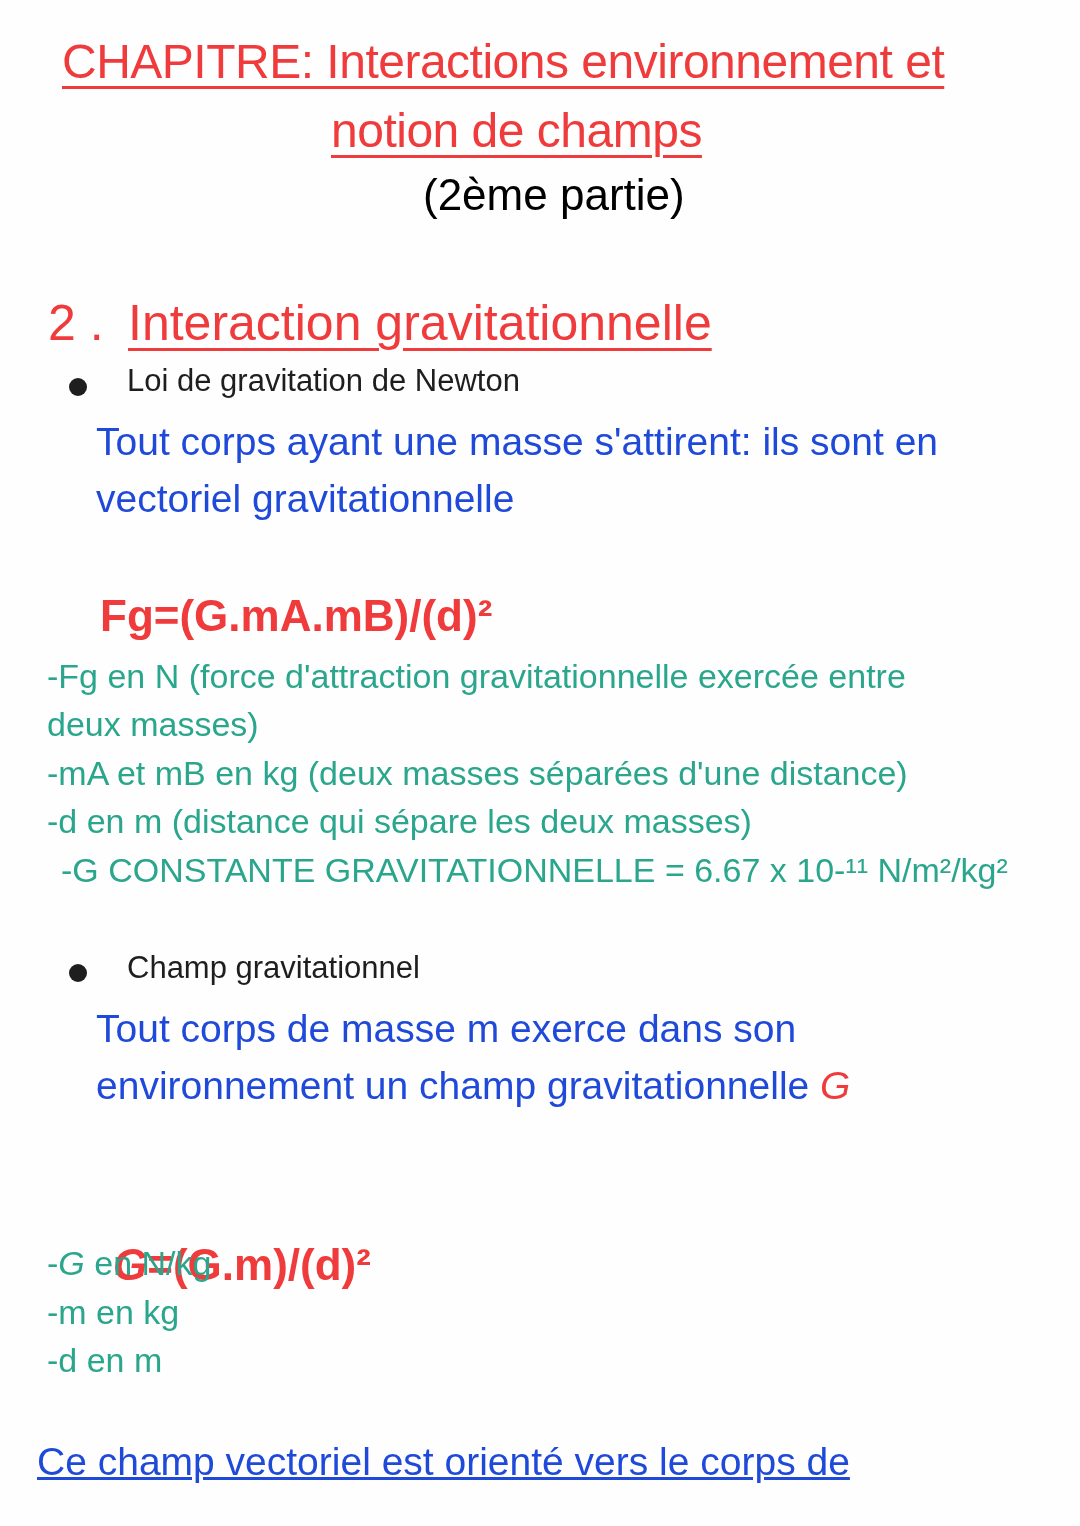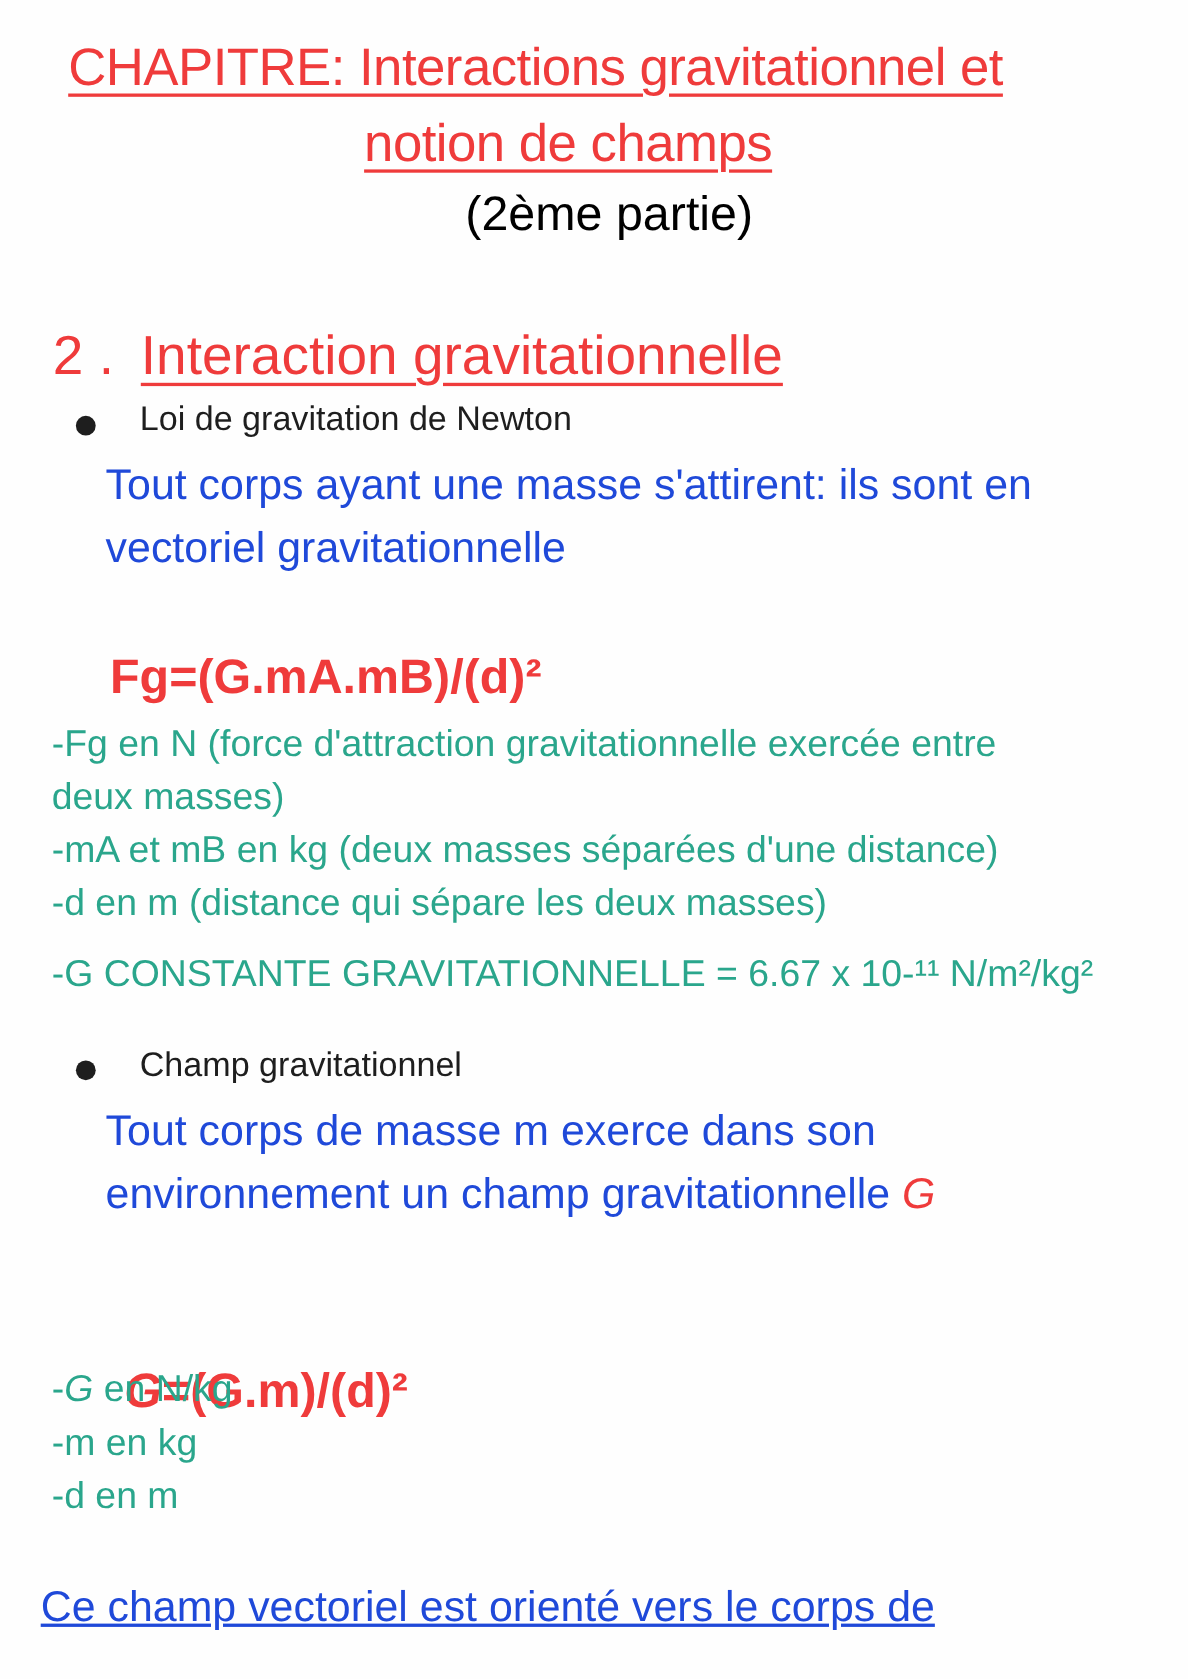--- a/index.html
+++ b/index.html
@@ -21,39 +21,39 @@
   .bullet-dot { width: 18px; height: 18px; border-radius: 50%; background: #1e1e1e; }
   .bullet-text { font-size: 31px; }
   .body-text { font-size: 39px; }
   .formula { font-size: 44px; font-weight: bold; }
   .def { font-size: 34px; }
   .ital { font-style: italic; }
 </style>
 </head>
 <body>
 
-<div class="abs red title" style="left:62px; top:34px;">CHAPITRE: Interactions gravitationnel et </div>
+<div class="abs red title" style="left:62px; top:34px;">CHAPITRE: Interactions environnement et </div>
 <div class="abs red title" style="left:331px; top:103px;">notion de champs </div>
 <div class="abs subtitle" style="left:423px; top:170px;">(2ème partie)</div>
 
 <div class="abs red section-num" style="left:48px; top:294px;">2 .</div>
 <div class="abs red section-title" style="left:128px; top:294px;">Interaction gravitationnelle </div>
 
 <div class="abs bullet-dot" style="left:69px; top:378px;"></div>
 <div class="abs dark bullet-text" style="left:127px; top:363px;">Loi de gravitation de Newton</div>
 <div class="abs blue body-text" style="left:96px; top:420px;">Tout corps ayant une masse s'attirent: ils sont en</div>
 <div class="abs blue body-text" style="left:96px; top:477px;">vectoriel gravitationnelle</div>
 
 <div class="abs red formula" style="left:100px; top:591px;">Fg=(G.mA.mB)/(d)²</div>
 
 <div class="abs teal def" style="left:47px; top:657px;">-Fg en N (force d'attraction gravitationnelle exercée entre</div>
 <div class="abs teal def" style="left:47px; top:705px;">deux masses)</div>
 <div class="abs teal def" style="left:47px; top:754px;">-mA et mB en kg (deux masses séparées d'une distance)</div>
 <div class="abs teal def" style="left:47px; top:802px;">-d en m (distance qui sépare les deux masses)</div>
-<div class="abs teal def" style="left:47px; top:851px;margin-top:15px;">-G CONSTANTE GRAVITATIONNELLE = 6.67 x 10-¹¹ N/m²/kg²</div>
+<div class="abs teal def" style="left:61px; top:851px;">-G CONSTANTE GRAVITATIONNELLE = 6.67 x 10-¹¹ N/m²/kg²</div>
 
 <div class="abs bullet-dot" style="left:69px; top:964px;"></div>
 <div class="abs dark bullet-text" style="left:127px; top:950px;">Champ gravitationnel</div>
 <div class="abs blue body-text" style="left:96px; top:1007px;">Tout corps de masse m exerce dans son</div>
 <div class="abs body-text" style="left:96px; top:1064px;">
   <span class="blue">environnement un champ gravitationnelle </span><span class="red ital">G</span>
 </div>
 
 <div class="abs red formula" style="left:113px; top:1240px;">
   <span class="ital">G</span><span>=(G.m)/(d)²</span>

